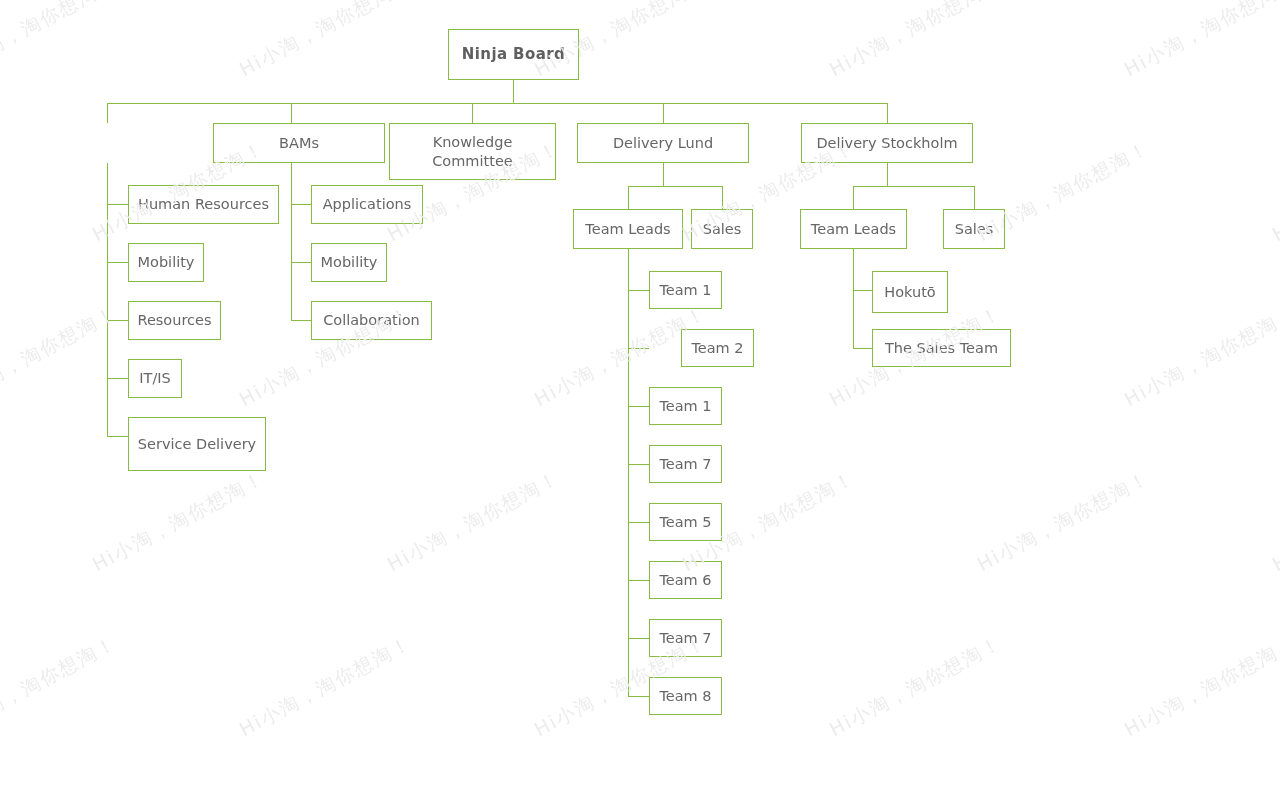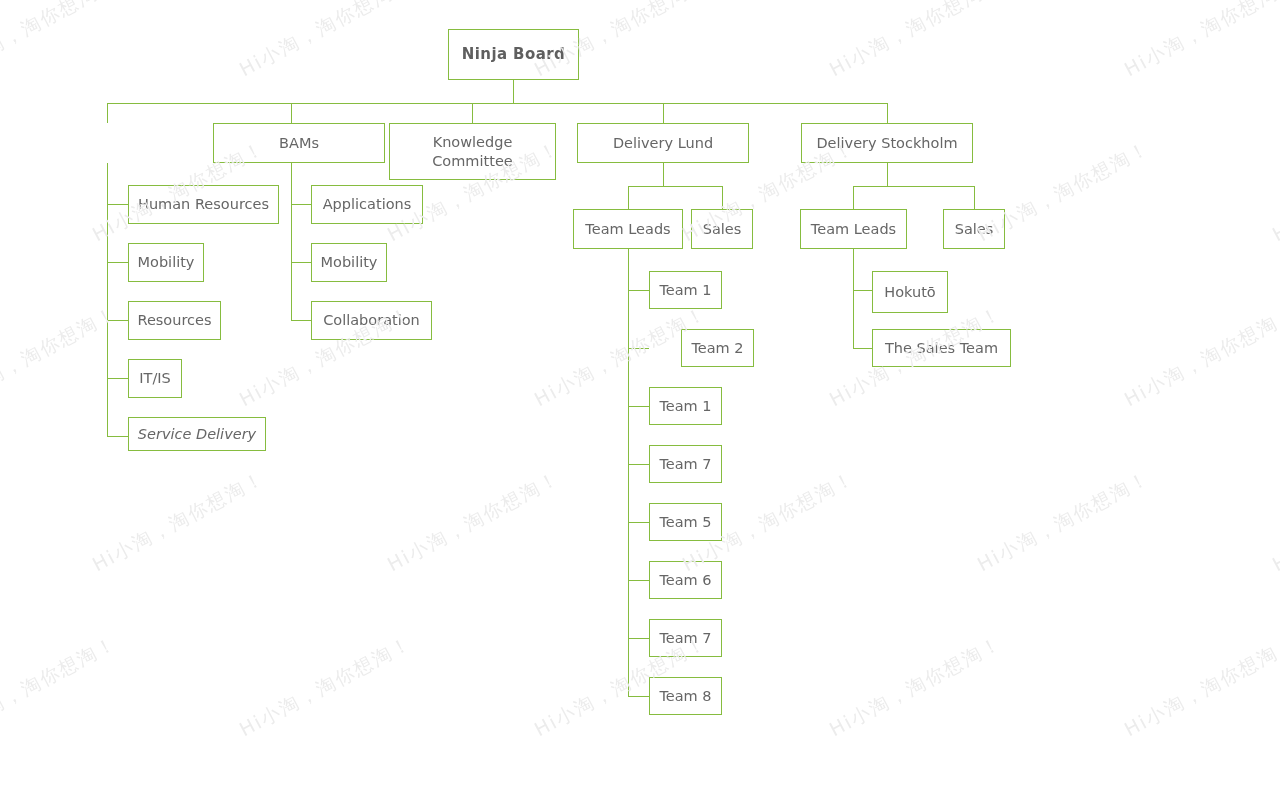--- a/index.html
+++ b/index.html
@@ -142,21 +142,21 @@
   <div class="node" style="left:213px; top:123px; width:172px; height:40px;">BAMs</div>
   <div class="node" style="left:389px; top:123px; width:167px; height:57px;">Knowledge
 Committee</div>
   <div class="node" style="left:577px; top:123px; width:172px; height:40px;">Delivery Lund</div>
   <div class="node" style="left:801px; top:123px; width:172px; height:40px;">Delivery Stockholm</div>
 
   <div class="node" style="left:128px; top:185px; width:151px; height:39px;">Human Resources</div>
   <div class="node" style="left:128px; top:243px; width:76px; height:39px;">Mobility</div>
   <div class="node" style="left:128px; top:301px; width:93px; height:39px;">Resources</div>
   <div class="node" style="left:128px; top:359px; width:54px; height:39px;">IT/IS</div>
-  <div class="node" style="left:128px; top:417px; width:138px; height:34px;font-style:italic;">Service Delivery</div>
+  <div class="node" style="left:128px; top:417px; width:138px; height:54px;">Service Delivery</div>
 
   <div class="node" style="left:311px; top:185px; width:112px; height:39px;">Applications</div>
   <div class="node" style="left:311px; top:243px; width:76px; height:39px;">Mobility</div>
   <div class="node" style="left:311px; top:301px; width:121px; height:39px;">Collaboration</div>
 
   <div class="node" style="left:573px; top:209px; width:110px; height:40px;">Team Leads</div>
   <div class="node" style="left:691px; top:209px; width:62px; height:40px;">Sales</div>
   <div class="node" style="left:649px; top:271px; width:73px; height:38px;">Team 1</div>
   <div class="node" style="left:649px; top:329px; width:73px; height:38px;margin-left:32px;">Team 2</div>
   <div class="node" style="left:649px; top:387px; width:73px; height:38px;">Team 1</div>

